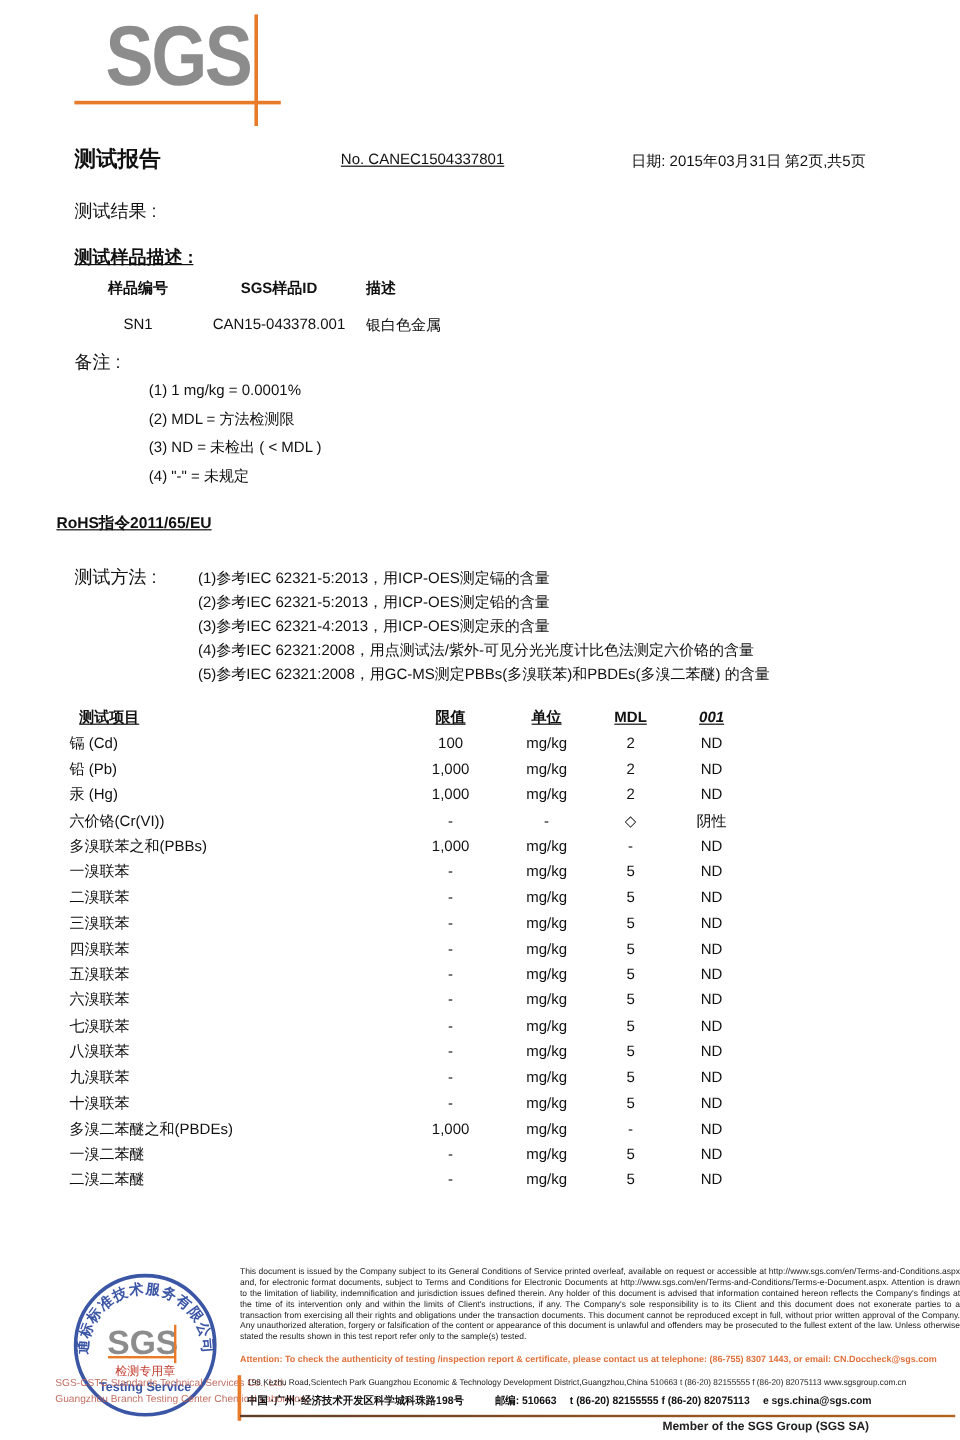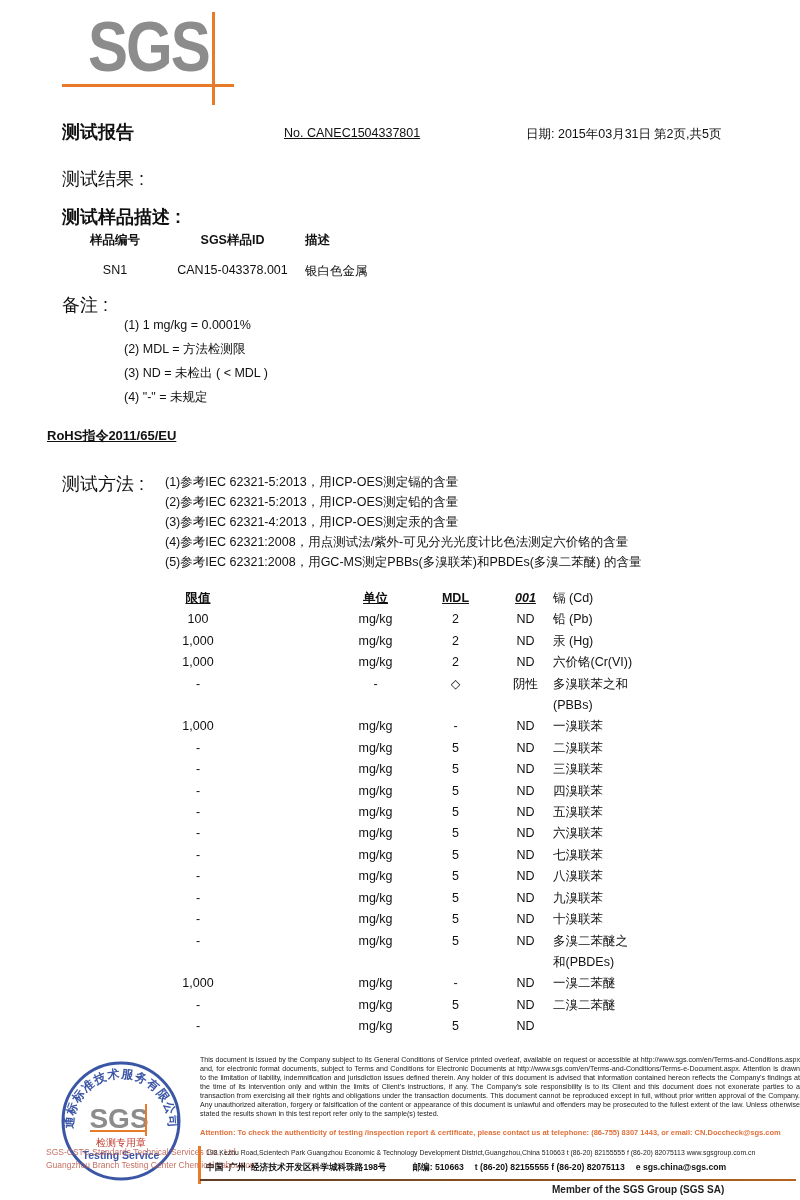--- a/index.html
+++ b/index.html
@@ -10,23 +10,23 @@
   .logo-text { left:88px; top:6px; font-size:60px; font-weight:800; color:#8c8c8c; letter-spacing:-2px; transform:scaleY(1.18); transform-origin:top left; }
   .logo-hline { left:62px; top:84px; width:172px; height:3px; background:#e87b2a; }
   .logo-vline { left:212px; top:12px; width:3px; height:93px; background:#e87b2a; }
 
   
   .page-title { left:62px; top:120px; font-size:18px; font-weight:bold; }
   .report-no { left:284px; top:126px; font-size:12.5px;text-decoration:underline; }
   .report-date { left:486px; top:126px; font-size:12.5px;margin-left:40px; }
   .page-indicator { left:654px; top:126px; font-size:12.5px; }
 
-  .sec-label { font-size:18px; }
+  .sec-label { font-size:15px; }
   .results-label { left:62px; top:167px; }
-  .sample-desc-label { left:62px; top:205px; font-weight:bold; }
+  .sample-desc-label { left:62px; top:205px; font-weight:bold; text-decoration:underline; }
   .remarks-label { left:62px; top:293px; }
   .method-label { left:62px; top:472px; }
   .rohs-title { left:47px; top:427px; font-size:13px; font-weight:bold; text-decoration:underline; }
 
   
   .sample-table { left:70px; top:232px; display:grid; grid-template-columns:90px 145px 170px; row-gap:14px; font-size:12.5px; }
   .sample-table .hdr { font-weight:bold; }
   .sample-table .c1, .sample-table .c2 { text-align:center; }
   .sample-table .c3 { text-align:left; }
 
@@ -92,20 +92,21 @@
 <div class="abs methods-list">
 
 <div class="method-line">(1)参考IEC 62321-5:2013，用ICP-OES测定镉的含量</div>
     <div class="method-line">(2)参考IEC 62321-5:2013，用ICP-OES测定铅的含量</div>
     <div class="method-line">(3)参考IEC 62321-4:2013，用ICP-OES测定汞的含量</div>
     <div class="method-line">(4)参考IEC 62321:2008，用点测试法/紫外-可见分光光度计比色法测定六价铬的含量</div>
     <div class="method-line">(5)参考IEC 62321:2008，用GC-MS测定PBBs(多溴联苯)和PBDEs(多溴二苯醚) 的含量</div>
   </div>
 
 <div class="abs results-table">
+  <div class="hcell col-item"><span>测试项目</span></div>
   <div class="hcell col-limit"><span>限值</span></div>
   <div class="hcell col-unit"><span>单位</span></div>
   <div class="hcell col-mdl"><span>MDL</span></div>
   <div class="hcell col-result"><span>001</span></div>
   <div style="display:contents">
     
   
       <div class="col-item">镉 (Cd)</div>
       <div class="col-limit">100</div>
       <div class="col-unit">mg/kg</div>

